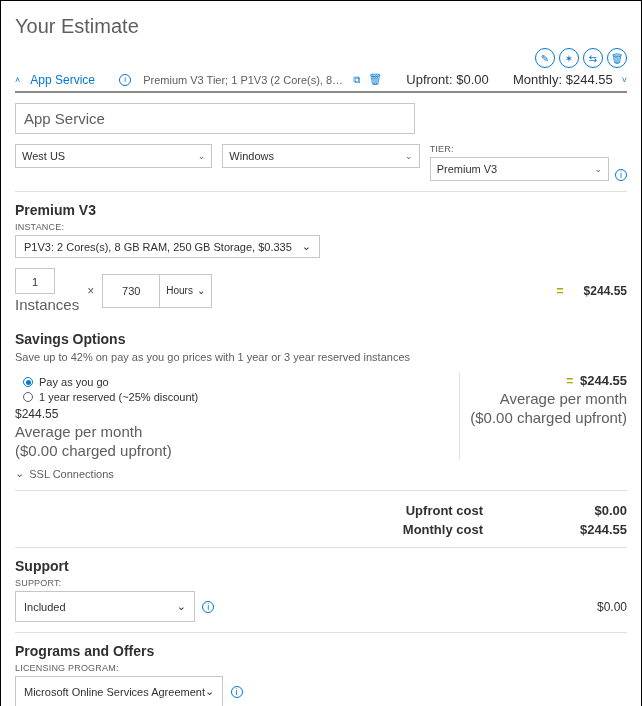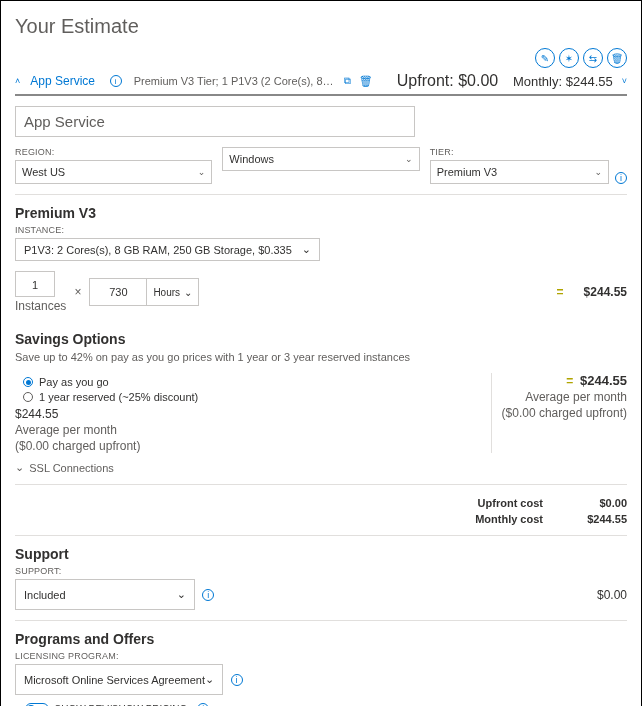--- a/index.html
+++ b/index.html
@@ -7,52 +7,52 @@
   .hdr { font-size: 20px; color: #605e5c; padding: 4px 0 10px; }
   .icon-row { display: flex; justify-content: flex-end; gap: 4px; margin-bottom: 4px; }
   .circ { width: 20px; height: 20px; border: 1px solid #0078d4; border-radius: 50%; display: flex; align-items: center; justify-content: center; color: #0078d4; font-size: 10px; cursor: pointer; }
   .svc-row { display: flex; align-items: center; border-bottom: 2px solid #888; padding-bottom: 4px; gap: 6px; }
   .svc-row .caret { color: #0078d4; font-size: 9px; margin-right: 4px; }
   .svc-row .nm { color: #0078d4; font-size: 12px; }
   .svc-row .inf { width: 12px; height: 12px; border: 1px solid #0078d4; border-radius: 50%; color: #0078d4; font-size: 8px; display: flex; align-items: center; justify-content: center; margin-left: auto; flex-shrink: 0; }
   .svc-row .desc { color: #605e5c; font-size: 11px; margin-left: 6px; max-width: 200px; white-space: nowrap; overflow: hidden; text-overflow: ellipsis; }
   .svc-row .clone { color: #0078d4; font-size: 10px; margin-left: 4px; }
   .svc-row .trash { color: #0078d4; font-size: 11px; margin-left: 2px; }
-  .svc-row .up { margin-left: 18px; font-size: 16px; }
+  .svc-row .up { margin-left: 18px; font-size: 13px; }
   .svc-row .mo { margin-left: auto; font-size: 13px; }
   .svc-row .crt2 { color: #0078d4; font-size: 9px; margin-left: 3px; }
   .titlebox { border: 1px solid #c8c6c4; padding: 6px 8px; margin: 10px 0; width: 400px; font-size: 15px; color: #605e5c; }
   .lbl { font-size: 9px; color: #605e5c; text-transform: uppercase; letter-spacing: 0.2px; margin-bottom: 3px; }
   .row3 { display: flex; gap: 10px; margin-bottom: 6px; }
   .col { flex: 1; }
   .sel { width: 100%; border: 1px solid #c8c6c4; padding: 4px 6px; font-size: 11px; background: #fff; height: 24px; position: relative; display: flex; align-items: center; justify-content: space-between; }
   .sel .chev { color: #605e5c; font-size: 9px; }
   .infi { color: #0078d4; font-size: 9px; display: inline-flex; align-items: center; justify-content: center; width: 12px; height: 12px; border: 1px solid #0078d4; border-radius: 50%; margin-left: 4px; vertical-align: middle; }
   hr { border: none; border-top: 1px solid #e1dfdd; margin: 10px 0; }
   .subh { font-size: 14px; font-weight: 600; margin: 8px 0 4px; }
   .selw { display: inline-flex; align-items: center; border: 1px solid #c8c6c4; padding: 4px 8px; font-size: 11px; gap: 10px; min-width: 200px; justify-content: space-between; }
   .calc-row { display: flex; align-items: center; gap: 8px; margin-top: 10px; }
   .calc-row .ibox { border: 1px solid #c8c6c4; width: 40px; height: 26px; text-align: center; line-height: 26px; font-size: 11px; }
   .calc-row .mult { color: #605e5c; font-size: 12px; }
-  .calc-row .dur { display: flex; align-items: center; border: 1px solid #c8c6c4; height: 28px; }
+  .calc-row .dur { display: flex; align-items: center; border: 1px solid #c8c6c4; height: 34px; }
   .calc-row .dur .n { width: 56px; text-align: center; font-size: 11px; }
   .calc-row .dur .u { border-left: 1px solid #c8c6c4; padding: 0 6px; font-size: 10px; display: flex; align-items: center; gap: 4px; height: 100%; }
   .calc-row .eq { margin-left: auto; color: #b0a400; font-weight: bold; }
   .calc-row .pr { font-size: 12px; font-weight: 600; margin-left: 12px; }
-  .sub { font-size: 12px; color: #605e5c; margin-top: 2px; }
+  .sub { font-size: 15px; color: #605e5c; margin-top: 2px; }
   .sav { display: flex; gap: 0; margin-top: 10px; }
   .sav .lft { flex: 1; border-right: 1px solid #e1dfdd; padding-right: 10px; }
   .sav .rgt { text-align: right; padding-left: 10px; min-width: 120px; }
   .rad { display: flex; align-items: center; gap: 6px; font-size: 11px; margin: 3px 8px; }
   .rad .c { width: 10px; height: 10px; border: 1px solid #605e5c; border-radius: 50%; display: inline-flex; align-items: center; justify-content: center; }
   .rad .c.on { border-color: #0078d4; }
   .rad .c.on::after { content: ""; width: 5px; height: 5px; background: #0078d4; border-radius: 50%; }
   .exp { display: flex; align-items: center; gap: 5px; font-size: 11px; color: #605e5c; margin: 8px 0; }
   .cost-block { display: flex; flex-direction: column; align-items: flex-end; gap: 4px; margin-top: 12px; }
-  .cost-block .r { display: flex; gap: 24px; font-size: 11px; font-weight: 600; }
+  .cost-block .r { display: flex; gap: 84px; font-size: 13px; font-weight: 600; }
   .cost-block .r .v { min-width: 60px; text-align: right; }
   .supp-row { display: flex; align-items: center; justify-content: space-between; }
   .sel2 { border: 1px solid #c8c6c4; padding: 8px 8px; font-size: 11px; display: inline-flex; align-items: center; justify-content: space-between; min-width: 180px; }
   .tog-row { display: flex; align-items: center; gap: 6px; margin-top: 8px; font-size: 10px; }
   .tog { width: 24px; height: 12px; border: 1px solid #0078d4; border-radius: 6px; position: relative; }
   .tog::after { content: ""; position: absolute; left: 1px; top: 1px; width: 8px; height: 8px; background: #0078d4; border-radius: 50%; }
 </style>
 </head>
 <body>
 
@@ -76,21 +76,20 @@
   <span class="trash">🗑</span>
   <span class="up"><span>Upfront:</span> <span>$0.00</span></span>
   <span class="mo"><span>Monthly:</span> <span>$244.55</span></span>
   <span class="crt2">˅</span>
 </div>
 
 <div class="titlebox">App Service</div>
 
 <div class="row3">
   <div class="col">
-    <div class="lbl">Region:</div>
     <div class="sel">
         <span>West US</span>
         <span class="chev">⌄</span>
       </div>
   </div>
   <div class="col">
     <div class="sel">
         <span>Windows</span>
         <span class="chev">⌄</span>
       </div>

